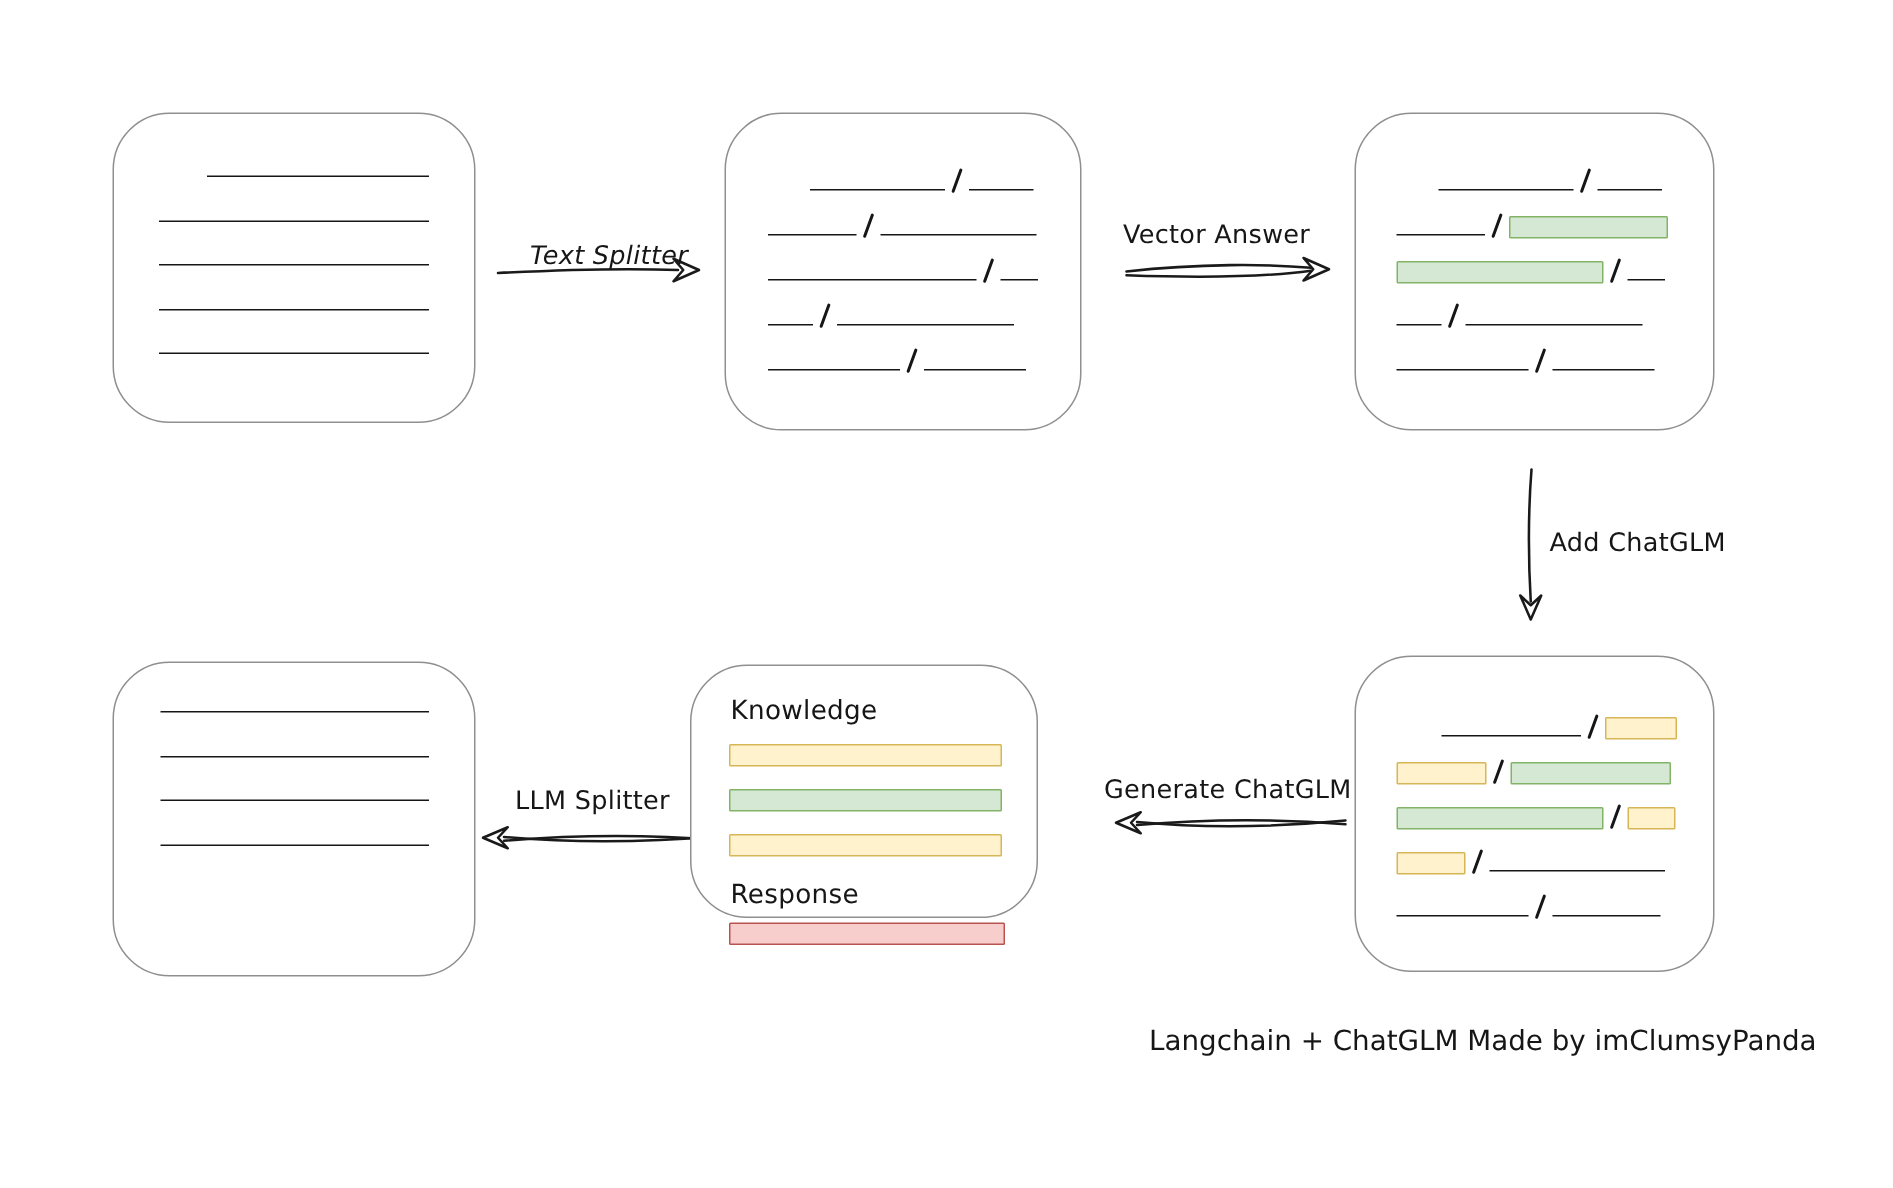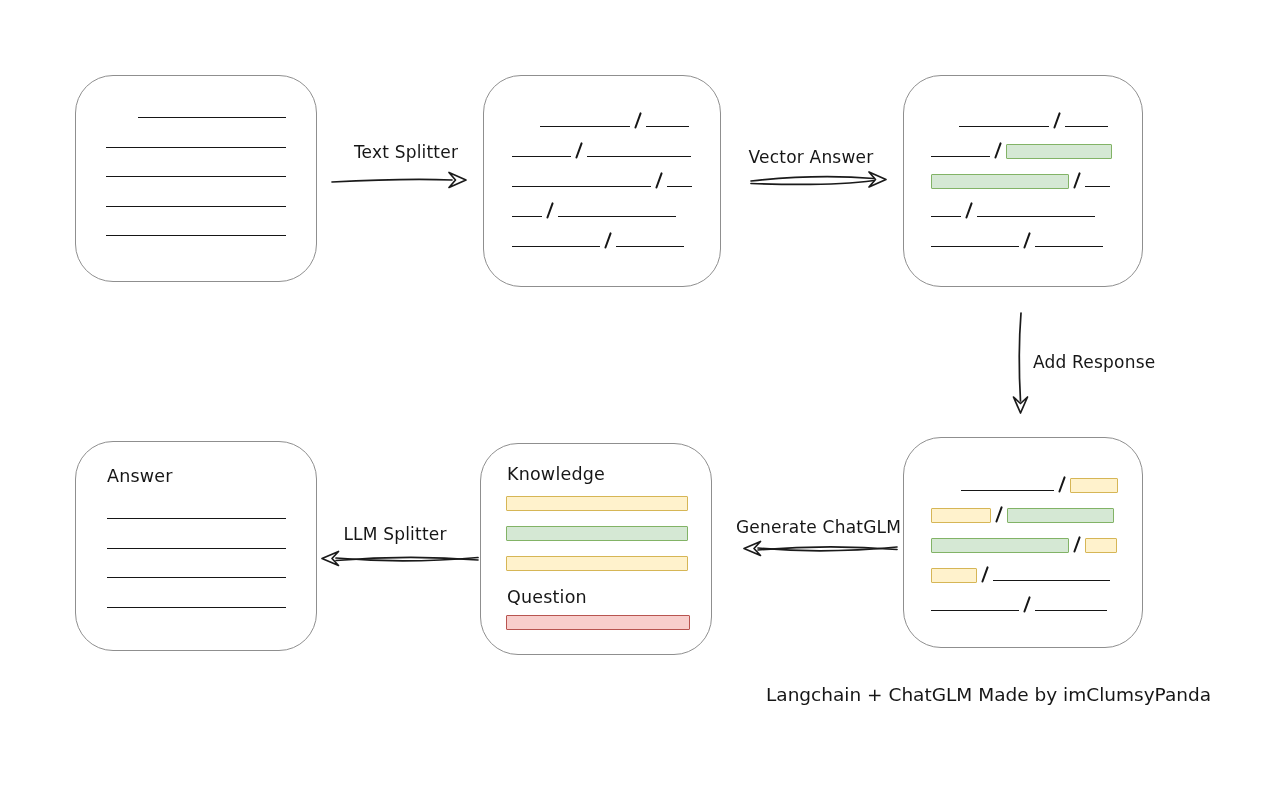--- a/index.html
+++ b/index.html
@@ -12,21 +12,21 @@
 
   .node {
     position:absolute; background:#fff;
     border:1.4px solid var(--box-border,#8f8f8f);
     border-radius:38px; box-sizing:border-box;
   }
   .node-doc      { left:75px;  top:75px;  width:242px; height:207px; }
   .node-split    { left:483px; top:75px;  width:238px; height:212px; }
   .node-search   { left:903px; top:75px;  width:240px; height:212px; }
   .node-context  { left:903px; top:437px; width:240px; height:211px; }
-  .node-prompt   { left:480px; top:443px; width:232px; height:212px; }
+  .node-prompt   { left:460px; top:443px; width:232px; height:169px; }
   .node-answer   { left:75px;  top:441px; width:242px; height:210px; }
 
   .rows { display:flex; flex-direction:column; }
   .node-doc    .rows { padding:27px 0 0 30px; gap:12.5px; }
   .node-split  .rows { padding:36px 0 0 28px; gap:13px; }
   .node-search .rows { padding:36px 0 0 27px; gap:13px; }
   .node-context .rows{ padding:38px 0 0 27px; gap:13px; }
   .node-prompt .rows.k-rows { padding:10px 0 0 25px; gap:13px; }
   .node-prompt .rows.q-rows { padding:6px 0 0 25px; }
   .node-answer .rows { padding:18px 0 0 31px; gap:12.5px; }
@@ -42,21 +42,21 @@
 
   .node-title { font-size:17.5px; font-weight:500; letter-spacing:.2px; }
   .node-answer .node-title { margin:24px 0 0 31px; }
   .node-prompt .title-knowledge { margin:20px 0 0 26px; }
   .node-prompt .title-question  { margin:16px 0 0 26px; }
 
   .arrow-label {
     position:absolute; font-size:17px; font-weight:500;
     letter-spacing:.2px; text-align:center; white-space:nowrap;
   }
-  .lbl-text-splitter   { left:340px;  top:142px; width:132px; }
+  .lbl-text-splitter   { left:340px;  top:161px; width:132px;font-style:italic; }
   .lbl-vector-search   { left:745px;  top:147px; width:132px; }
   .lbl-add-context     { left:1033px; top:352px; width:120px; text-align:left; }
   .lbl-generate-prompt { left:736px;  top:517px; width:148px; }
   .lbl-llm-response    { left:330px;  top:524px; width:130px; }
 
   .caption {
     position:absolute; left:766px; top:684px; width:420px;
     font-size:18.5px; font-weight:500; text-align:right; white-space:nowrap;
   }
 </style>
@@ -212,47 +212,46 @@
         <div class="chunk-row">
           <div class="seg seg-yellow" style="width: 182px;"></div>
         </div>
         <div class="chunk-row">
           <div class="seg seg-green" style="width: 182px;"></div>
         </div>
         <div class="chunk-row">
           <div class="seg seg-yellow" style="width: 182px;"></div>
         </div>
       </div>
-    <div class="node-title title-question">Question</div>
+    <div class="node-title title-question">Response</div>
     <div class="rows q-rows">
         <div class="chunk-row">
           <div class="seg seg-red" style="width: 184px;"></div>
         </div>
       </div>
   </div>
 
   <div class="node node-answer">
-    <div class="node-title">Answer</div>
     <div class="rows">
         <div class="chunk-row">
           <div class="seg seg-line" style="width: 179px;"></div>
         </div>
         <div class="chunk-row">
           <div class="seg seg-line" style="width: 179px;"></div>
         </div>
         <div class="chunk-row">
           <div class="seg seg-line" style="width: 179px;"></div>
         </div>
         <div class="chunk-row">
           <div class="seg seg-line" style="width: 179px;"></div>
         </div>
       </div>
   </div>
 
   <div class="arrow-label lbl-text-splitter">Text Splitter</div>
   <div class="arrow-label lbl-vector-search">Vector Answer</div>
-  <div class="arrow-label lbl-add-context">Add Response</div>
+  <div class="arrow-label lbl-add-context">Add ChatGLM</div>
   <div class="arrow-label lbl-generate-prompt">Generate ChatGLM</div>
   <div class="arrow-label lbl-llm-response">LLM Splitter</div>
 
   <div class="caption">Langchain + ChatGLM Made by imClumsyPanda</div>
 
 </div>
 
 </body></html>

